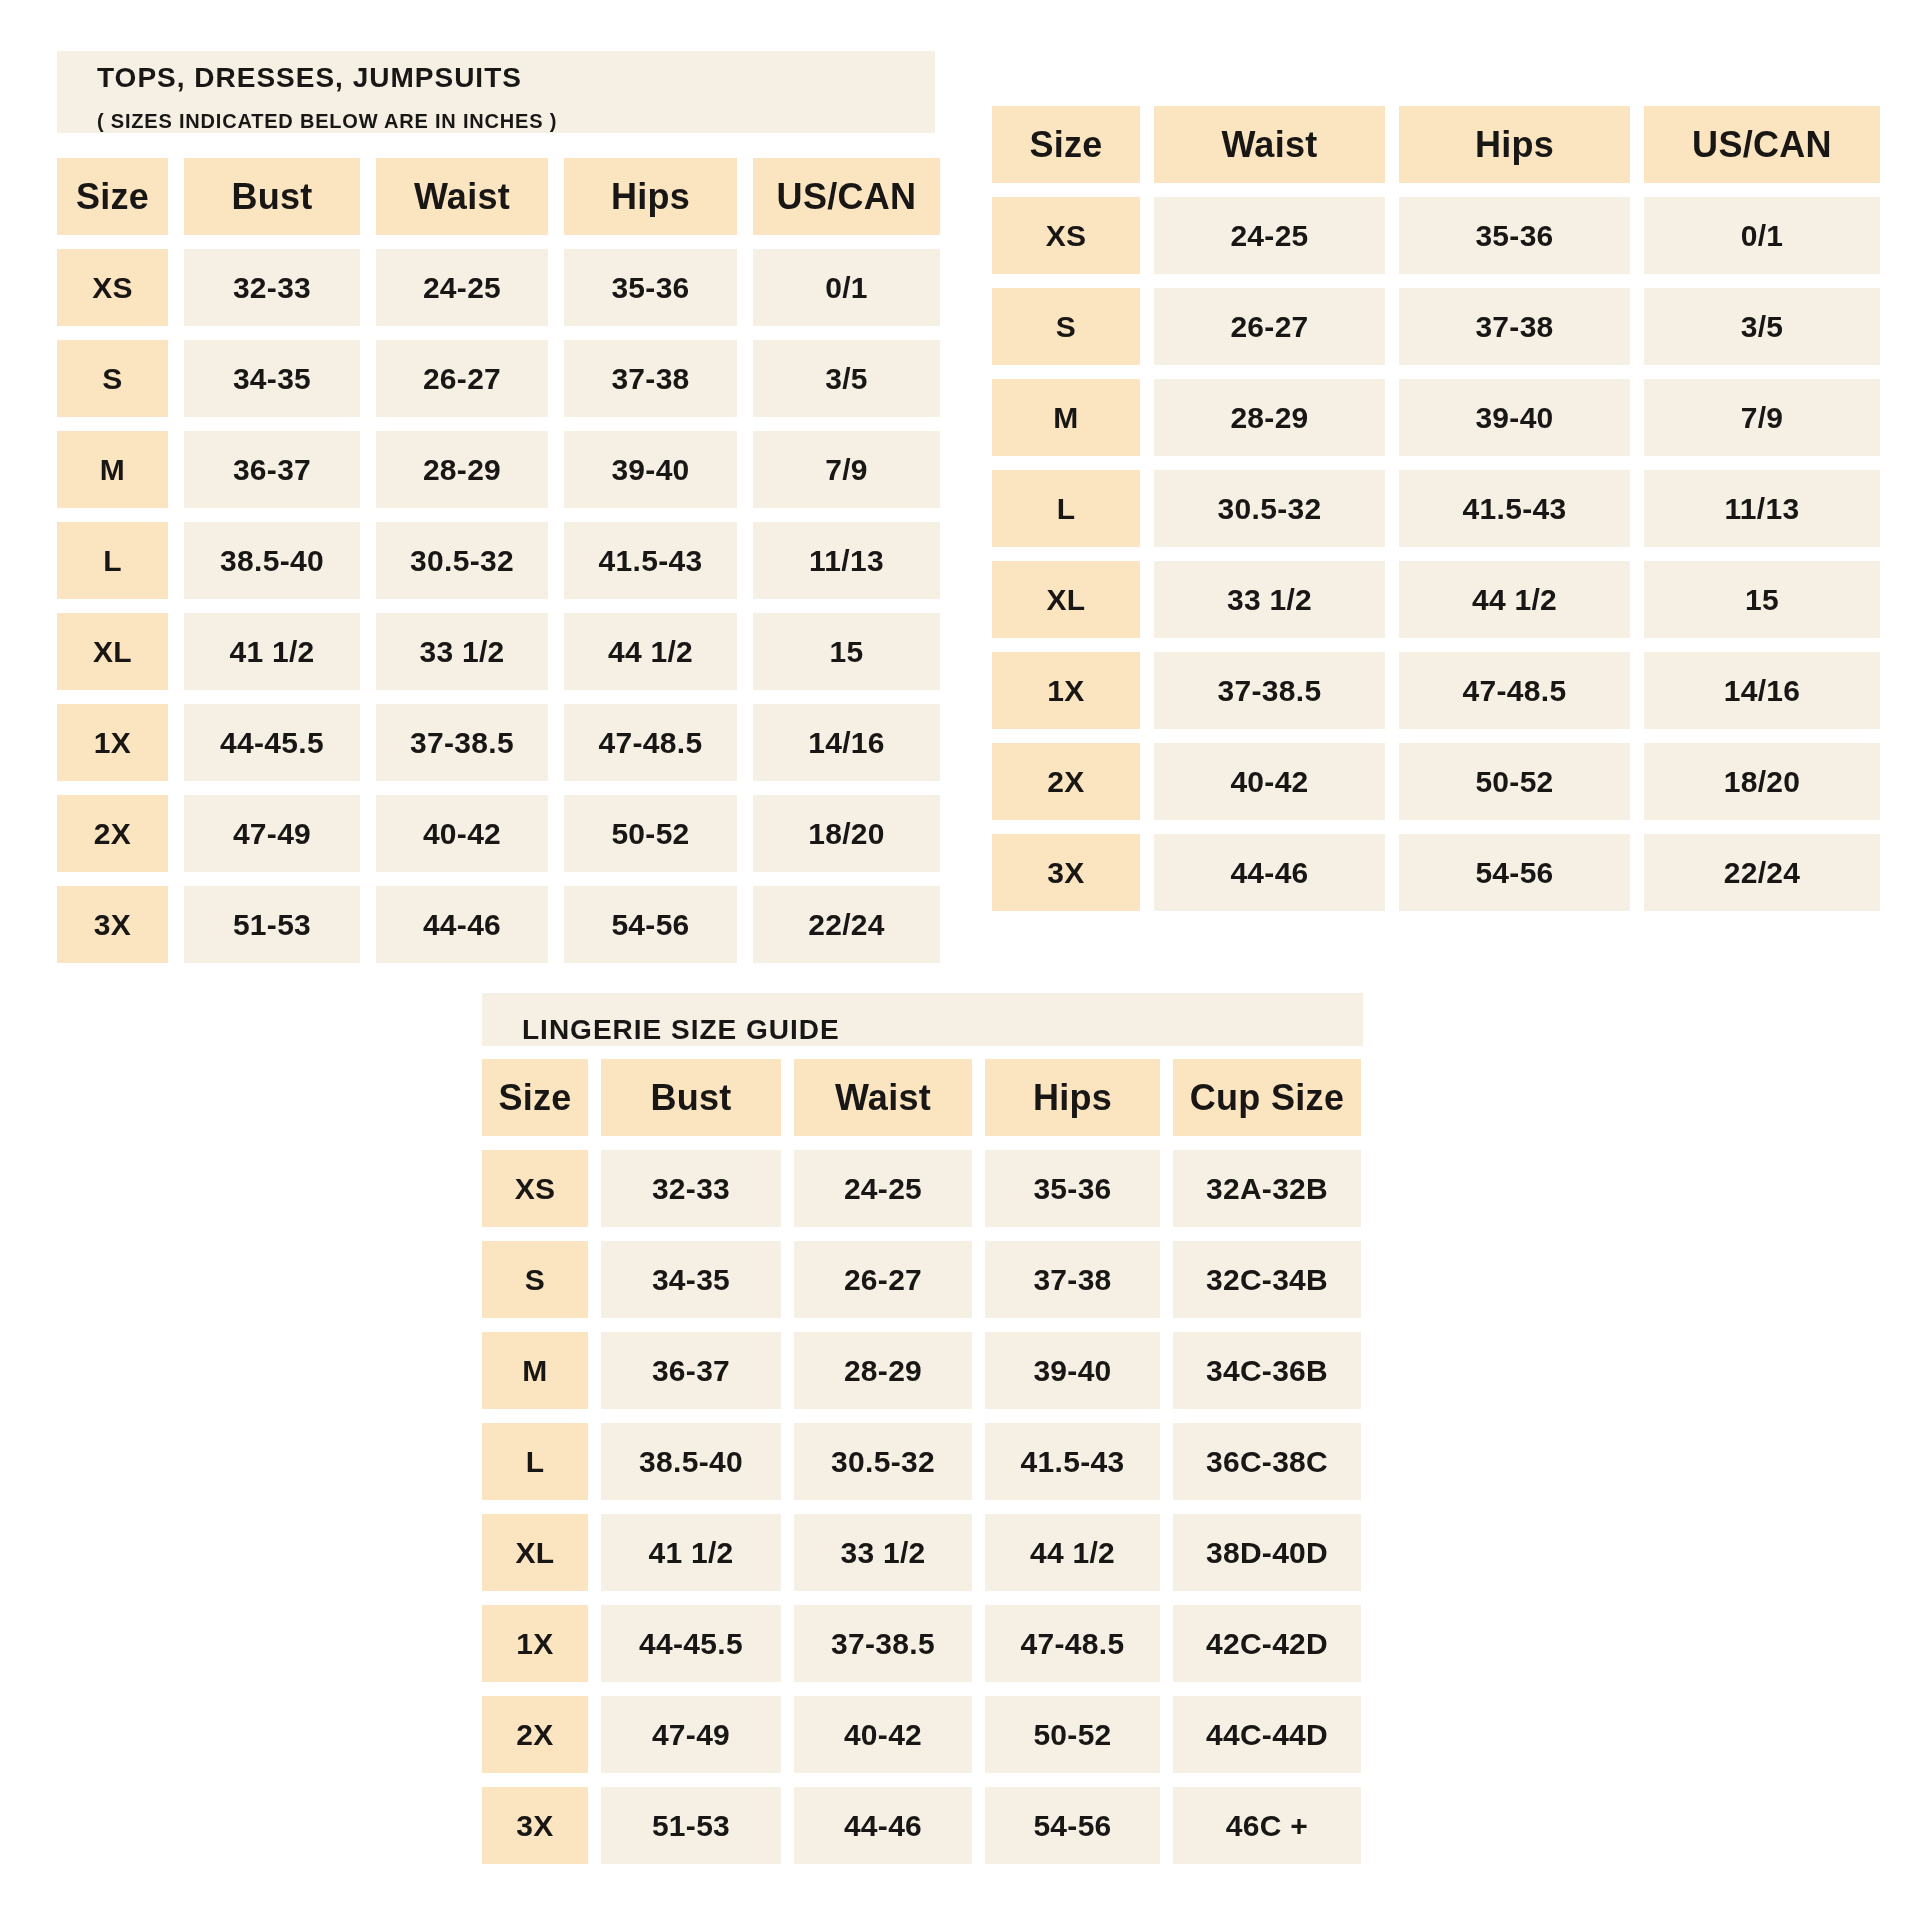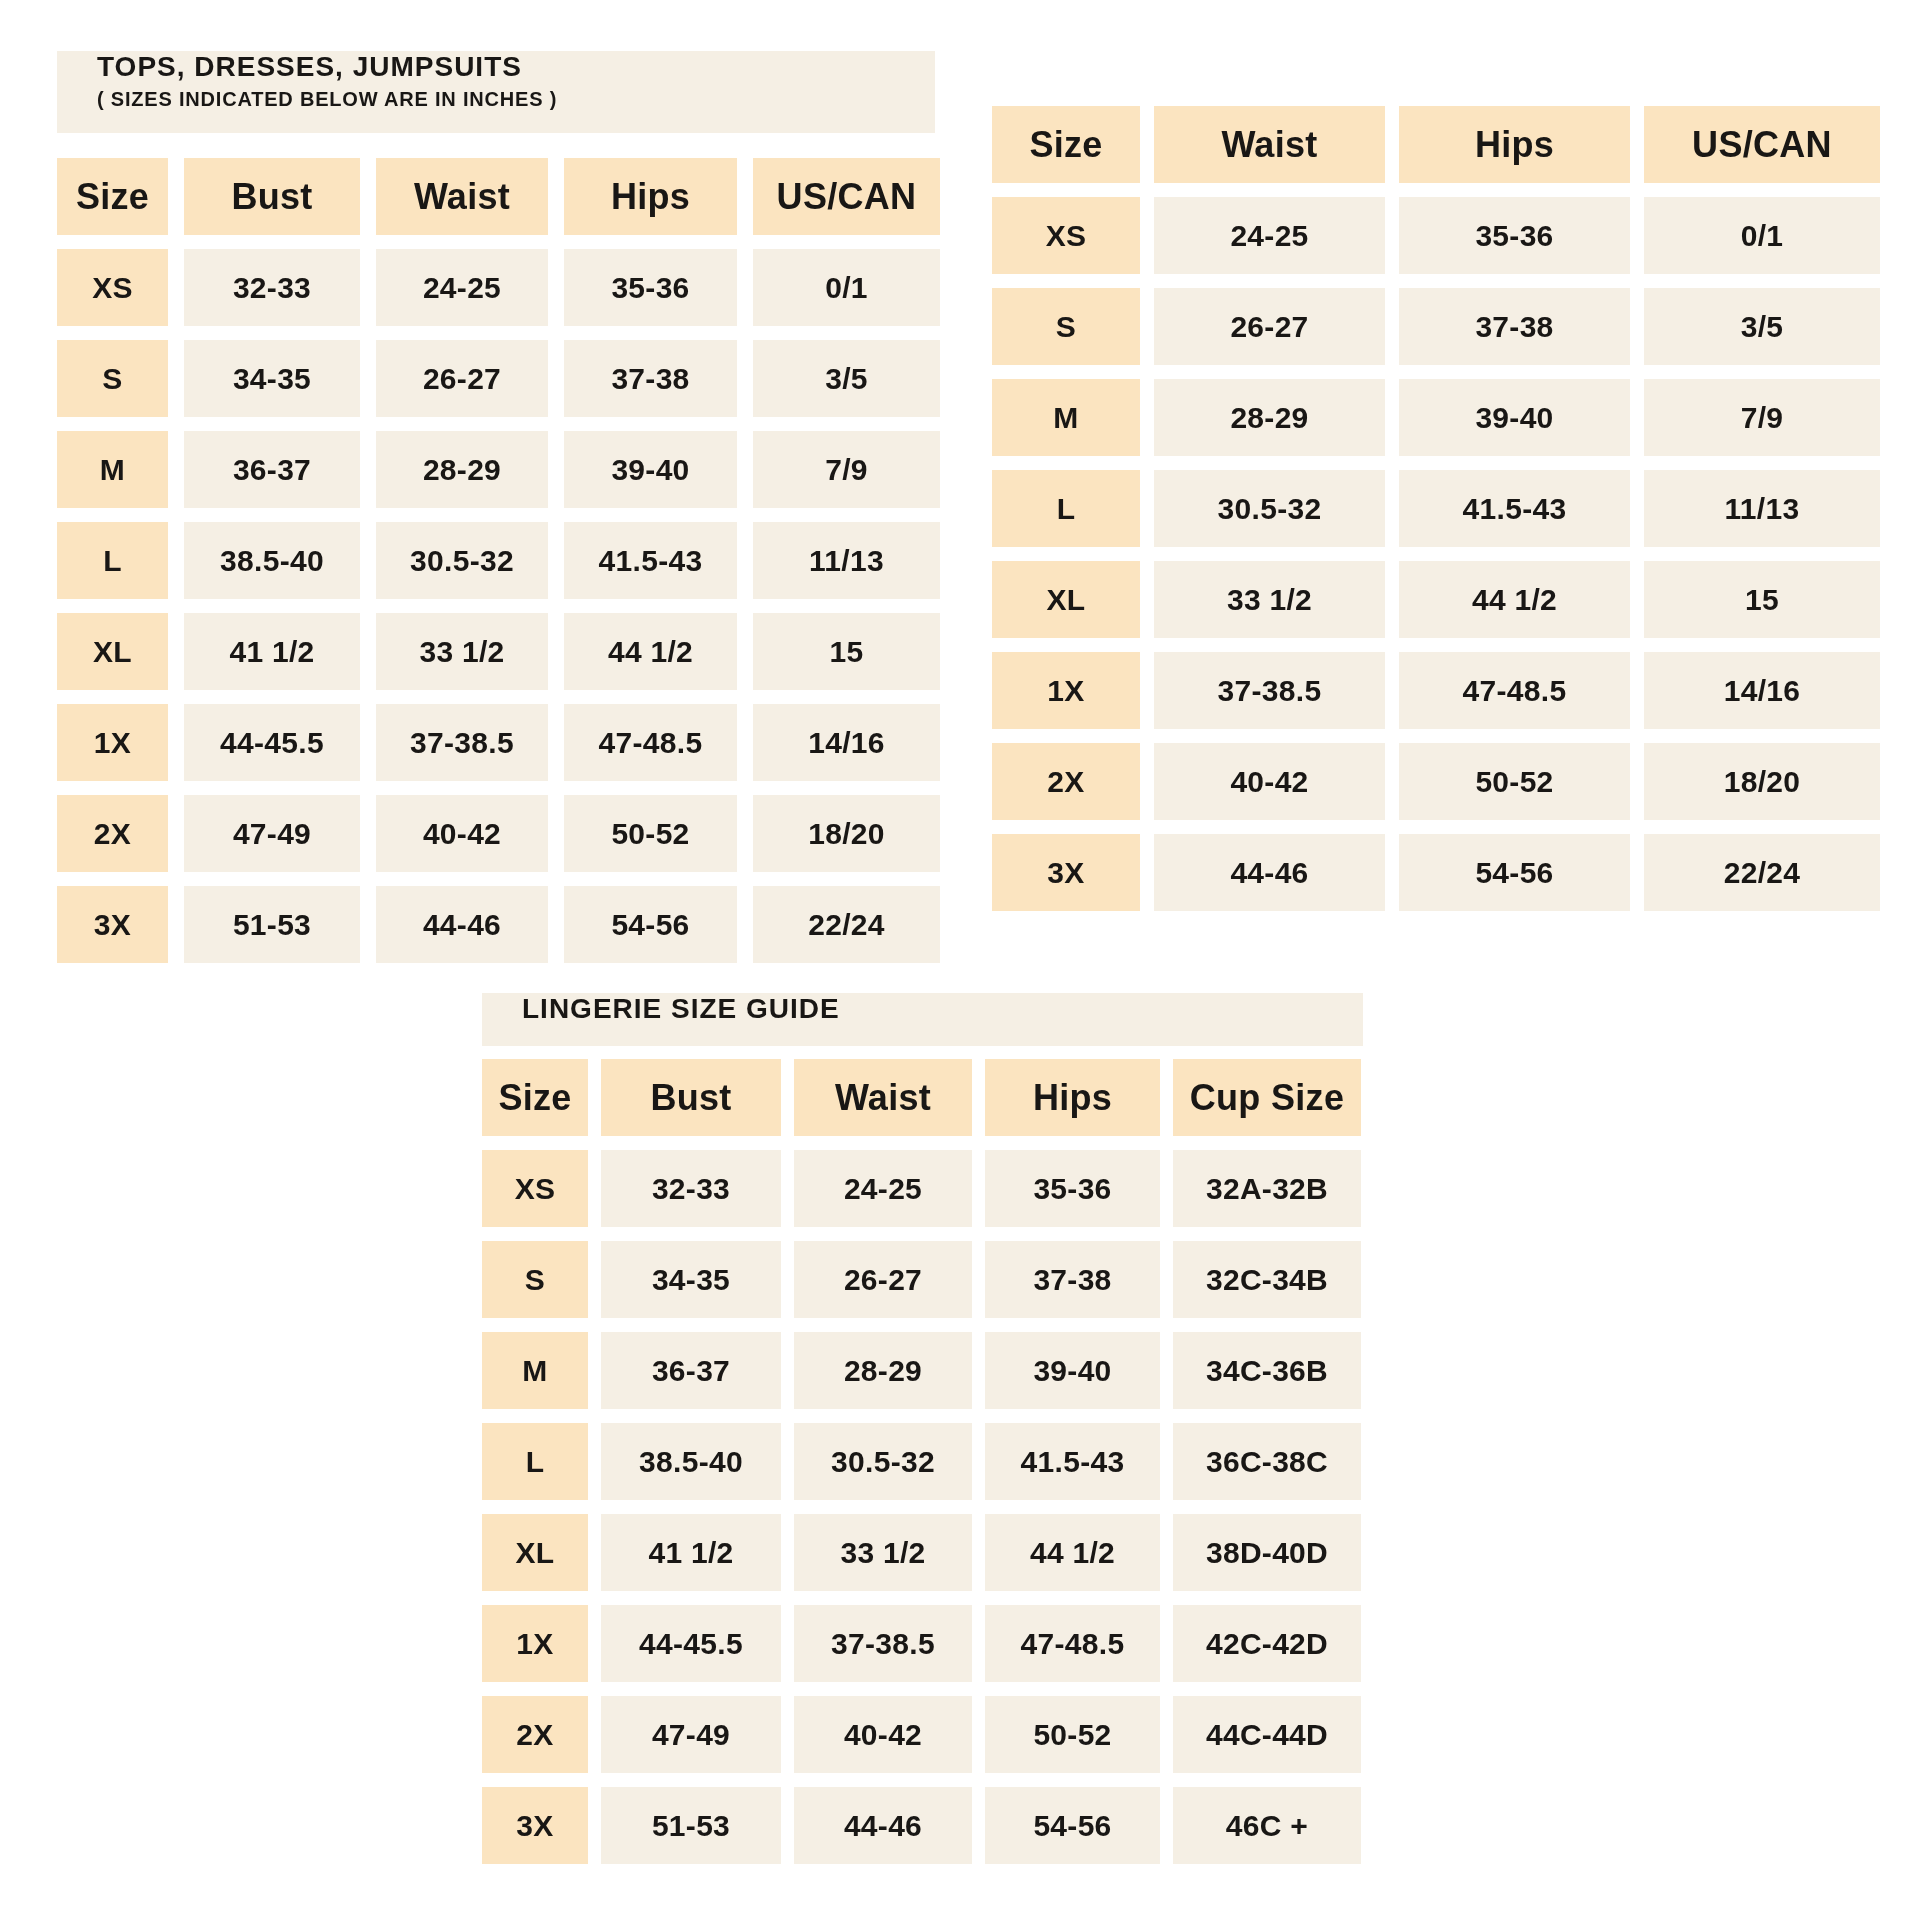--- a/index.html
+++ b/index.html
@@ -4,24 +4,24 @@
 <style>
   *{box-sizing:border-box;margin:0;padding:0}
   html,body{background:#ffffff}
   body{
     width:1927px;height:1927px;position:relative;
     font-family:"Liberation Sans",sans-serif;color:#191715;
   }
   .tblock{position:absolute}
   .title-bar{
     background:#F5EFE4;display:flex;flex-direction:column;
-    justify-content:flex-start;padding-left:40px;
+    justify-content:flex-end;padding-left:40px;
   }
   .title{font-weight:700;font-size:28px;letter-spacing:1px}
-  .subtitle{font-weight:700;font-size:20px;letter-spacing:0.8px;margin-top:5px}
+  .subtitle{font-weight:700;font-size:20px;letter-spacing:0.8px;margin-top:16px}
   .subtitle:empty{display:none}
   .tbl{display:grid;grid-auto-rows:77px}
   #tbl-tops .tbl{grid-template-columns:111px 176px 172px 173px 187px;gap:14px 16px;margin-top:25px}
   #tbl-jeans .tbl{grid-template-columns:148px 231px 231px 236px;gap:14px 14px;margin-top:14px}
   #tbl-lingerie .tbl{grid-template-columns:106px 180px 178px 175px 188px;gap:14px 13px;margin-top:13px}
   #tbl-tops{left:57px;top:51px;width:883px}
   #tbl-tops .title-bar{height:82px;width:878px}
   #tbl-jeans{left:992px;top:92px;width:886px}
   #tbl-jeans .title-bar{height:52px;width:886px}
   #tbl-lingerie{left:482px;top:993px;width:881px}

